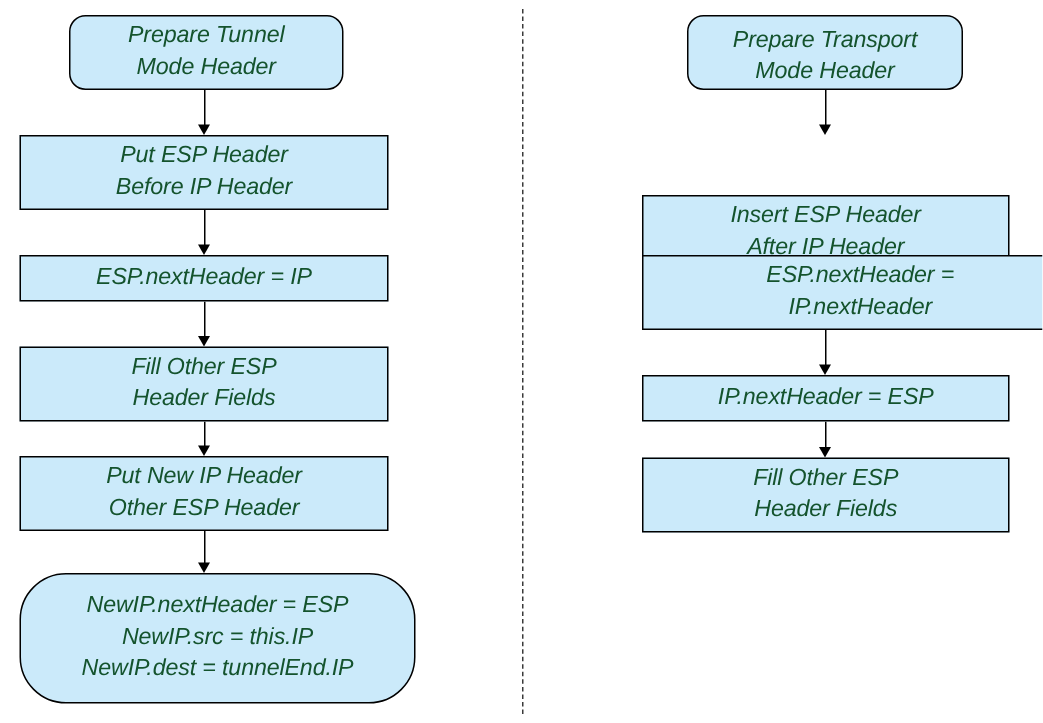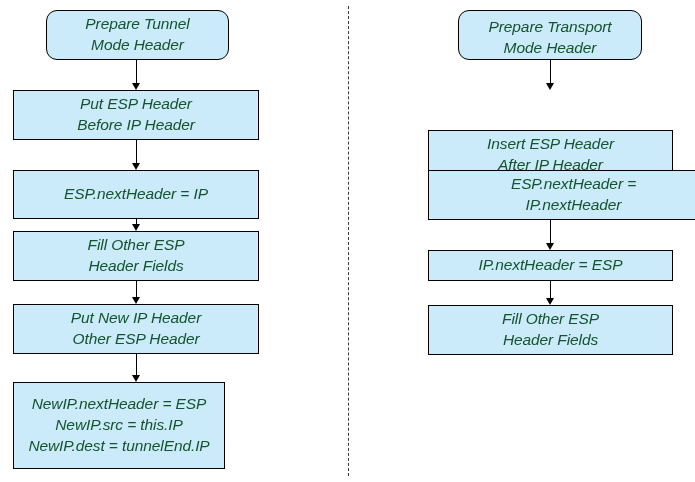--- a/index.html
+++ b/index.html
@@ -82,26 +82,26 @@
       <div class="connector" style="left: 136px; top: 201px; height: 24px; background: rgb(0, 0, 0);"></div>
       <div class="arrowhead" style="left: 132px; top: 224px; border-top-color: rgb(0, 0, 0);"></div>
       <div class="connector" style="left: 136px; top: 281px; height: 17px; background: rgb(0, 0, 0);"></div>
       <div class="arrowhead" style="left: 132px; top: 297px; border-top-color: rgb(0, 0, 0);"></div>
       <div class="connector" style="left: 136px; top: 354px; height: 22px; background: rgb(0, 0, 0);"></div>
       <div class="arrowhead" style="left: 132px; top: 375px; border-top-color: rgb(0, 0, 0);"></div>
       <div class="node terminator" style="left: 46px; top: 10px; width: 183px; height: 50px; background: rgb(203, 234, 250); border-color: rgb(0, 0, 0);"><span>Prepare Tunnel
 Mode Header</span></div>
       <div class="node" style="left: 13px; top: 90px; width: 246px; height: 50px; background: rgb(203, 234, 250); border-color: rgb(0, 0, 0);"><span>Put ESP Header
 Before IP Header</span></div>
-      <div class="node" style="left: 13px; top: 170px; width: 246px; height: 49px; background: rgb(203, 234, 250); border-color: rgb(0, 0, 0);"><span>ESP.nextHeader = IP</span></div>
+      <div class="node" style="left: 13px; top: 170px; width: 246px; height: 31px; background: rgb(203, 234, 250); border-color: rgb(0, 0, 0);"><span>ESP.nextHeader = IP</span></div>
       <div class="node" style="left: 13px; top: 231px; width: 246px; height: 50px; background: rgb(203, 234, 250); border-color: rgb(0, 0, 0);"><span>Fill Other ESP
 Header Fields</span></div>
       <div class="node" style="left: 13px; top: 304px; width: 246px; height: 50px; background: rgb(203, 234, 250); border-color: rgb(0, 0, 0);"><span>Put New IP Header
 Other ESP Header</span></div>
-      <div class="node" style="left: 13px; top: 382px; width: 212px; height: 87px; background: rgb(203, 234, 250); border-color: rgb(0, 0, 0);"><span>NewIP.nextHeader = ESP
+      <div class="node" style="left: 13px; top: 382px; width: 264px; height: 87px; background: rgb(203, 234, 250); border-color: rgb(0, 0, 0); border-radius: 31px;"><span>NewIP.nextHeader = ESP
 NewIP.src = this.IP
 NewIP.dest = tunnelEnd.IP</span></div>
     </div>
 
   <div>
       <div class="connector" style="left: 550px; top: 60px; height: 24px; background: rgb(0, 0, 0);"></div>
       <div class="arrowhead" style="left: 546px; top: 83px; border-top-color: rgb(0, 0, 0);"></div>
       <div class="connector" style="left: 550px; top: 140px; height: 24px; background: rgb(0, 0, 0);"></div>
       <div class="arrowhead" style="left: 546px; top: 163px; border-top-color: rgb(0, 0, 0);"></div>
       <div class="connector" style="left: 550px; top: 220px; height: 24px; background: rgb(0, 0, 0);"></div>

